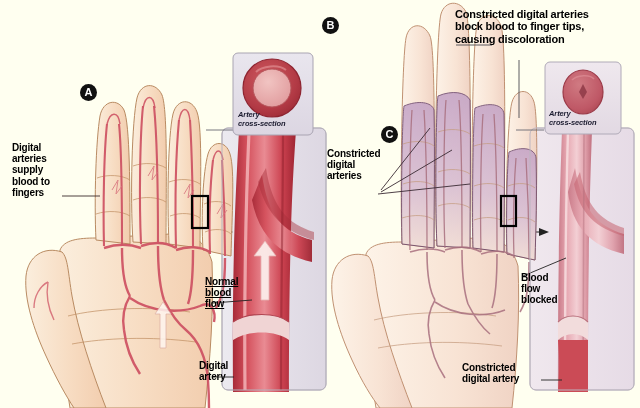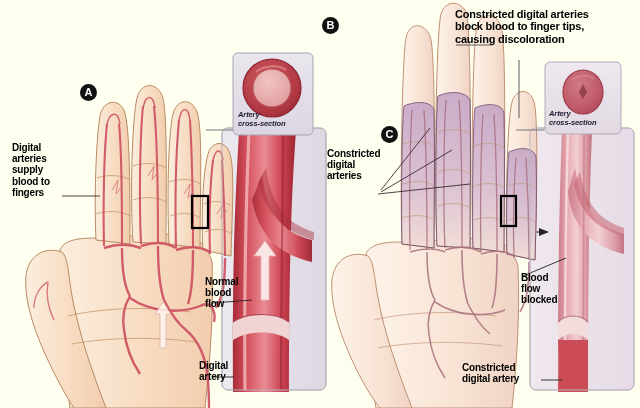--- a/index.html
+++ b/index.html
@@ -341,21 +341,21 @@
   <div class="badge" style="left:80px;top:84px;">A</div>
   <div class="badge" style="left:322px;top:17px;">B</div>
   <div class="badge" style="left:381px;top:126px;">C</div>
 
   <div class="lbl sz9" style="left:12px;top:142px;width:64px;">Digital
 arteries
 supply
 blood to
 fingers</div>
 
-  <div class="lbl sz9" style="left:205px;top:276px;width:52px;">Normal
+  <div class="lbl sz9" style="left:205px;top:276px;width:52px;text-decoration:underline;">Normal
 blood
 flow</div>
 
   <div class="lbl sz9" style="left:199px;top:360px;width:52px;">Digital
 artery</div>
 
   <div class="lbl sz10" style="left:455px;top:8px;width:185px;">Constricted digital arteries
 block blood to finger tips,
 causing discoloration</div>
 

